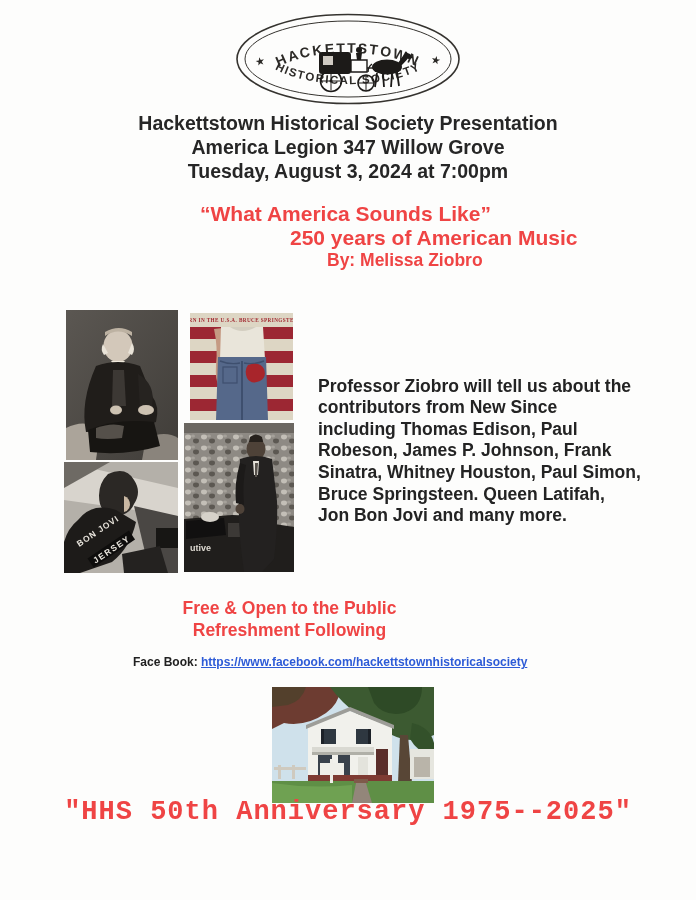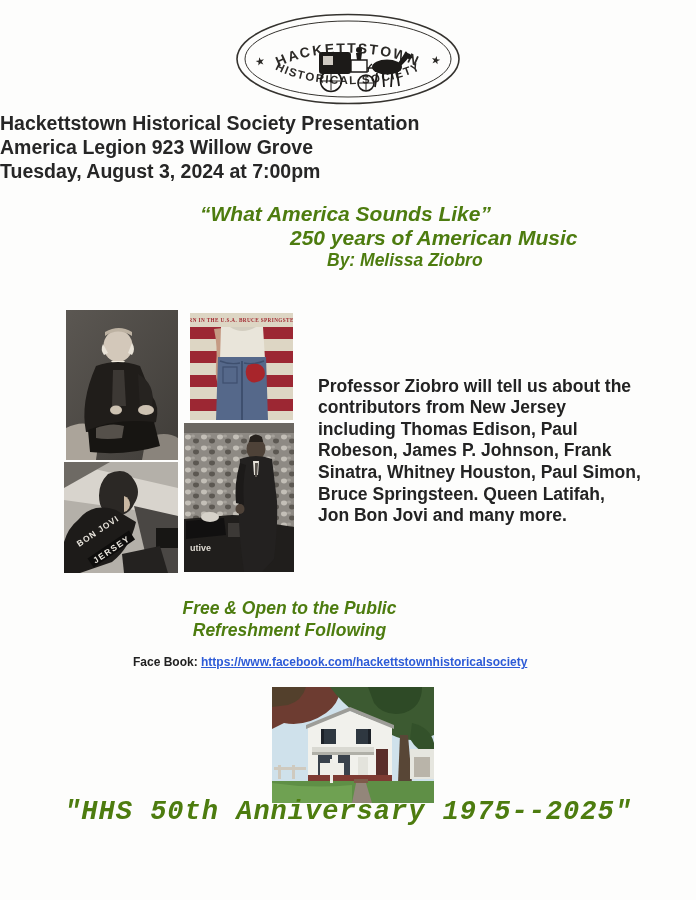--- a/index.html
+++ b/index.html
@@ -15,28 +15,28 @@
     color: #212121;
   }
   .abs { position: absolute; }
 
   
   .logo { left: 233px; top: 12px; width: 230px; height: 95px; }
 
   
   .header {
     left: 0; top: 111px; width: 696px;
-    text-align: left;
+    text-align: center;
     font-size: 19.5px; font-weight: bold;
     line-height: 24px;
     color: #262626;
   }
 
   
-  .red { color: #4d7c0f; font-style: italic; }
+  .red { color: #ef4444; }
   .title-quote { left: 200px; top: 202px; font-size: 21px; font-weight: bold; }
   .title-sub   { left: 290px; top: 226px; font-size: 21px; font-weight: bold; }
   .title-by    { left: 327px; top: 250px; font-size: 17.5px; font-weight: bold; }
 
   
   .collage { left: 64px; top: 310px; width: 234px; height: 265px; }
   .photo { position: absolute; display: block; }
   .photo-edison  { left: 2px;   top: 0;     width: 112px; height: 150px; }
   .photo-album   { left: 126px; top: 3px;   width: 103px; height: 107px; }
   .photo-robeson { left: 120px; top: 113px; width: 110px; height: 149px; }
@@ -128,21 +128,21 @@
         <line x1="150" y1="62" x2="151" y2="75" stroke-width="1.8"></line>
         <line x1="159" y1="62" x2="158" y2="75" stroke-width="1.8"></line>
         <line x1="164" y1="60" x2="166" y2="74" stroke-width="1.8"></line>
         <path d="M 139,52 q -4,3 -4,8" fill="none" stroke-width="1.4"></path>
       </g>
     </svg>
   </div>
 
   <div class="abs header">
     <div>Hackettstown Historical Society Presentation</div>
-    <div>America Legion 923 Willow Grove</div>
+    <div>America Legion 347 Willow Grove</div>
     <div>Tuesday, August 3, 2024 at 7:00pm</div>
   </div>
 
   <div class="abs red title-quote">“What America Sounds Like”</div>
   <div class="abs red title-sub">250 years of American Music</div>
   <div class="abs red title-by">By: Melissa Ziobro</div>
 
   <div class="abs collage">
 
     <svg class="photo photo-edison" viewBox="0 0 112 150">
@@ -241,21 +241,21 @@
       <g transform="rotate(-34 40 78)">
         <text x="40" y="70" text-anchor="middle" font-family="Liberation Sans, sans-serif" font-size="8.5" font-weight="bold" fill="#e8e4dc" letter-spacing="1">BON JOVI</text>
         <rect x="16" y="84" width="50" height="11" fill="#0e0d0c"></rect>
         <text x="41" y="93" text-anchor="middle" font-family="Liberation Sans, sans-serif" font-size="8.5" font-weight="bold" fill="#ece8e0" letter-spacing="1.5">JERSEY</text>
       </g>
     </svg>
   </div>
 
   <div class="abs bodytext">
     <div class="para2">Professor  Ziobro will tell us about the
-contributors from New Jersey
+contributors from New Since
 including Thomas Edison, Paul
 Robeson, James P. Johnson, Frank
 Sinatra, Whitney Houston, Paul Simon,
 Bruce Springsteen. Queen Latifah,
 Jon Bon Jovi and many more.</div>
   </div>
 
   <div class="abs red notice">
     <div>Free &amp; Open to the Public</div>
     <div>Refreshment Following</div>

